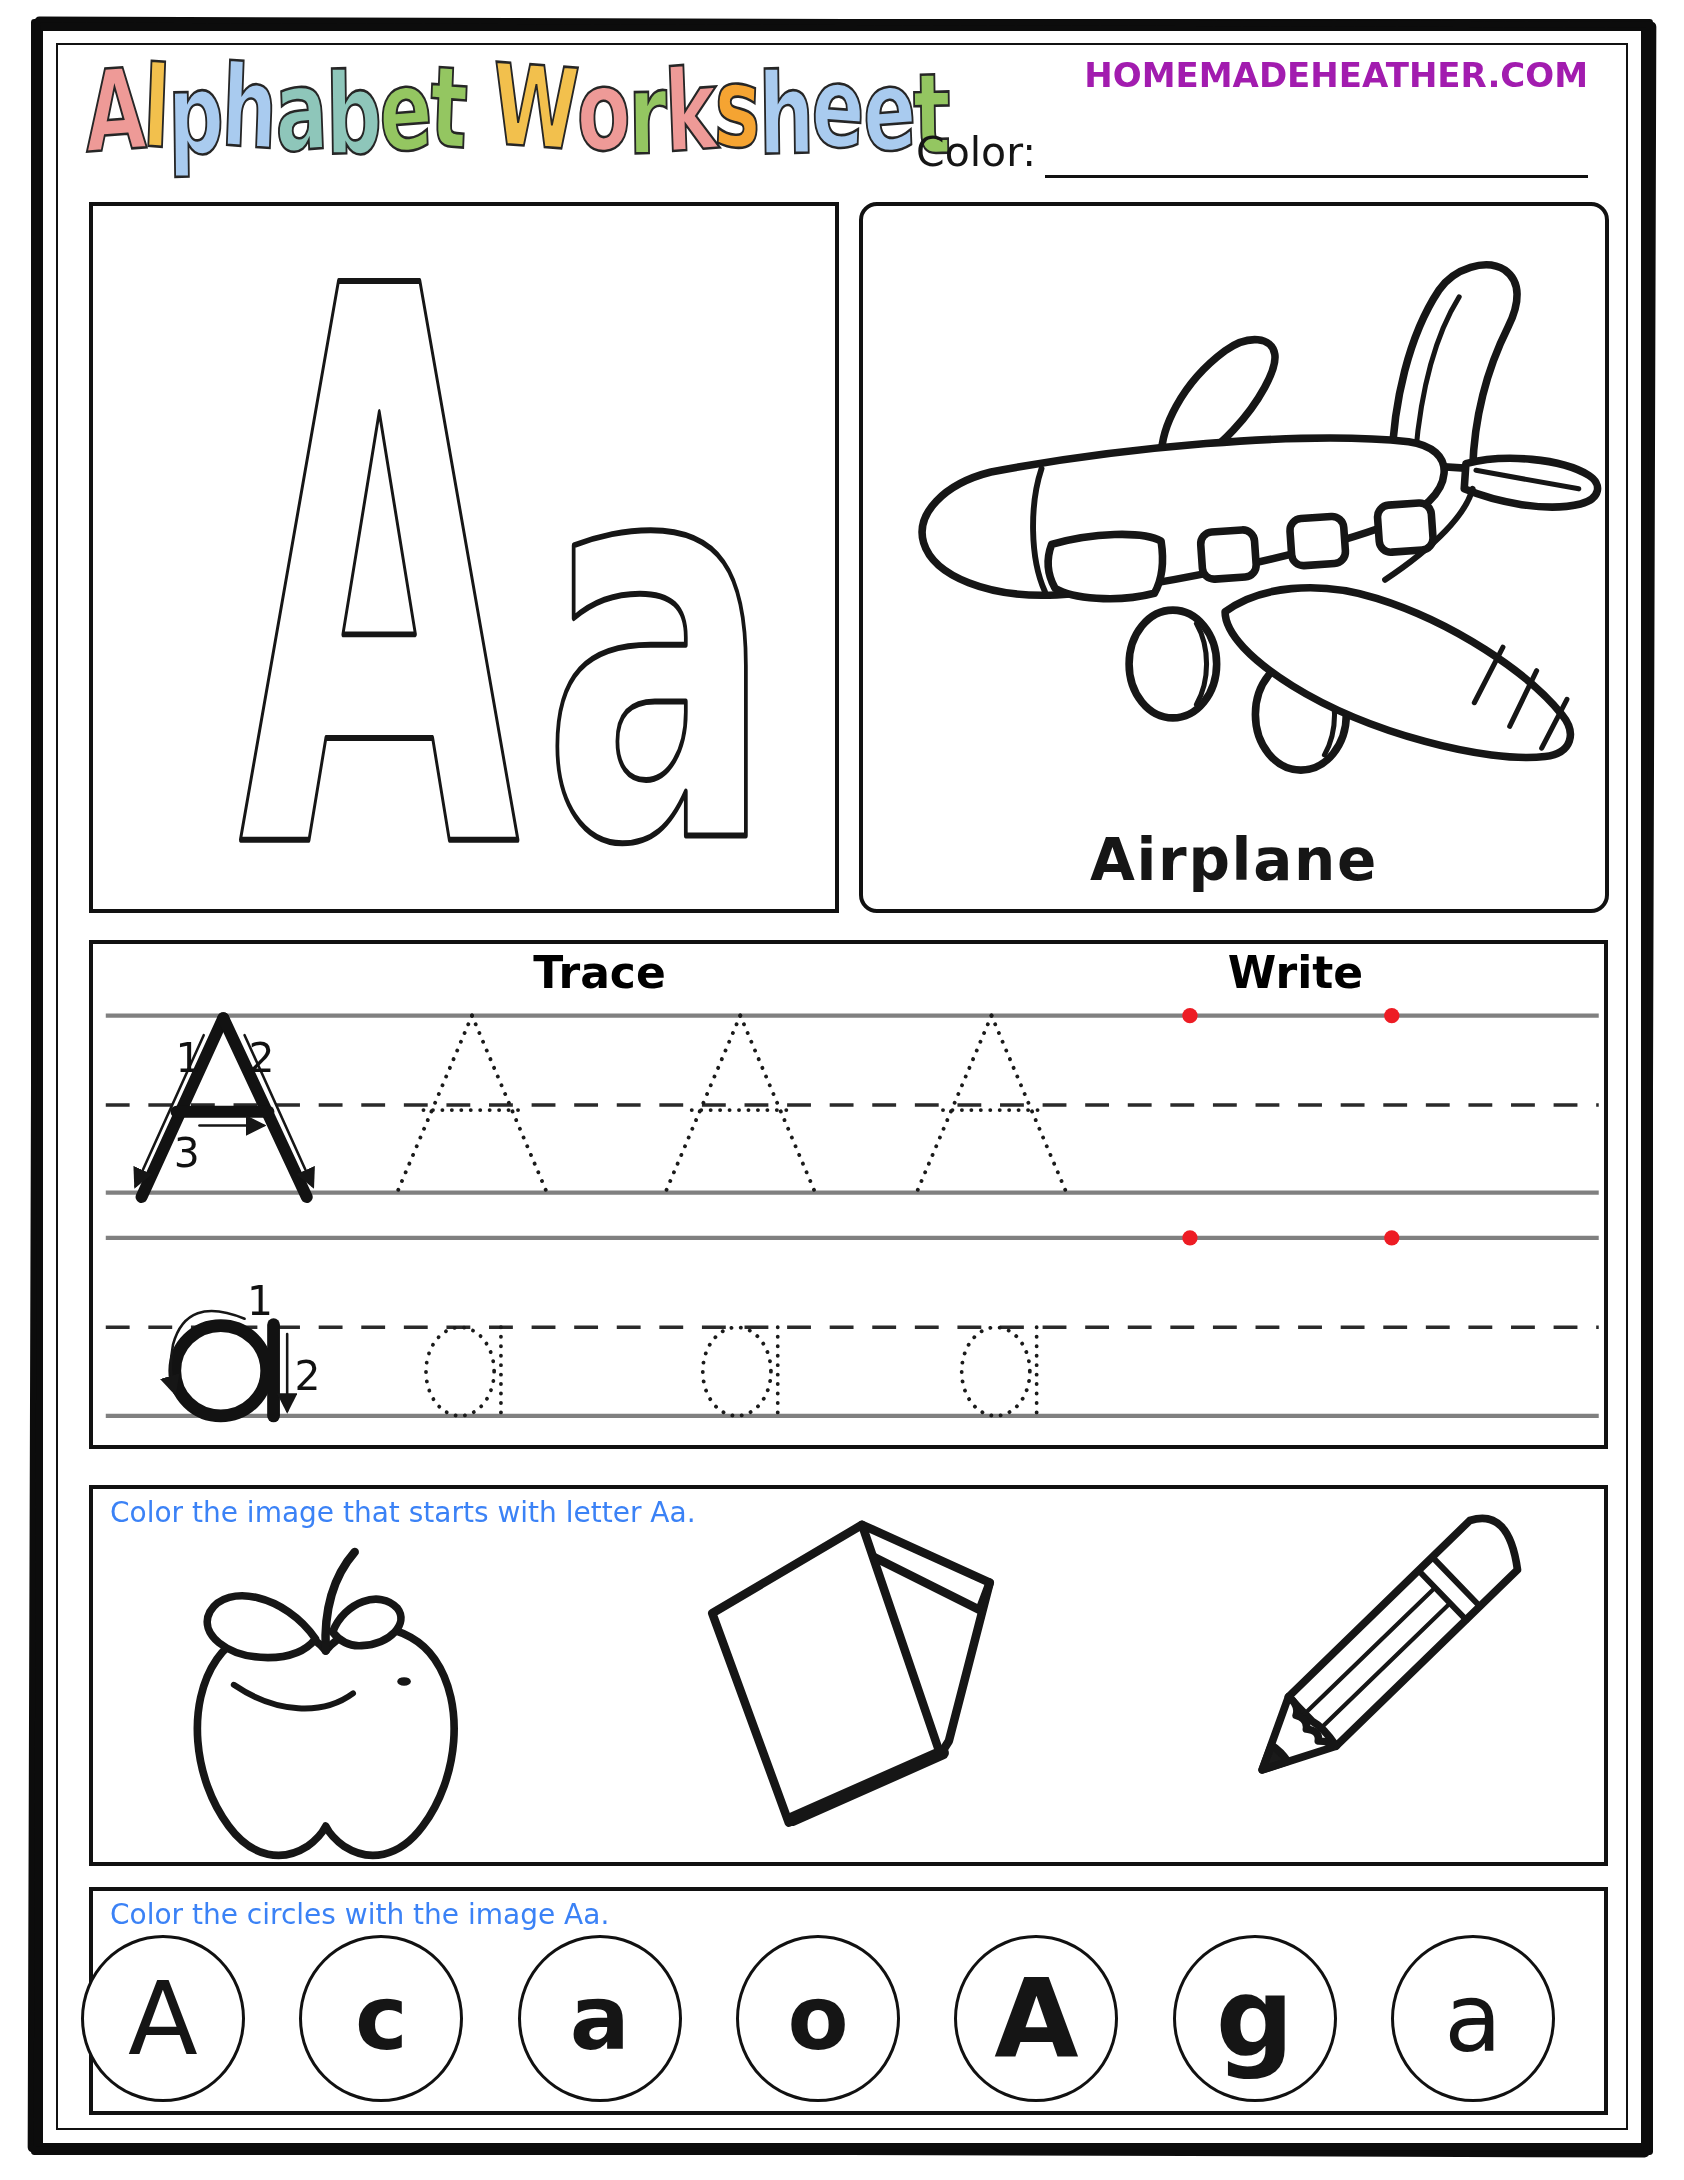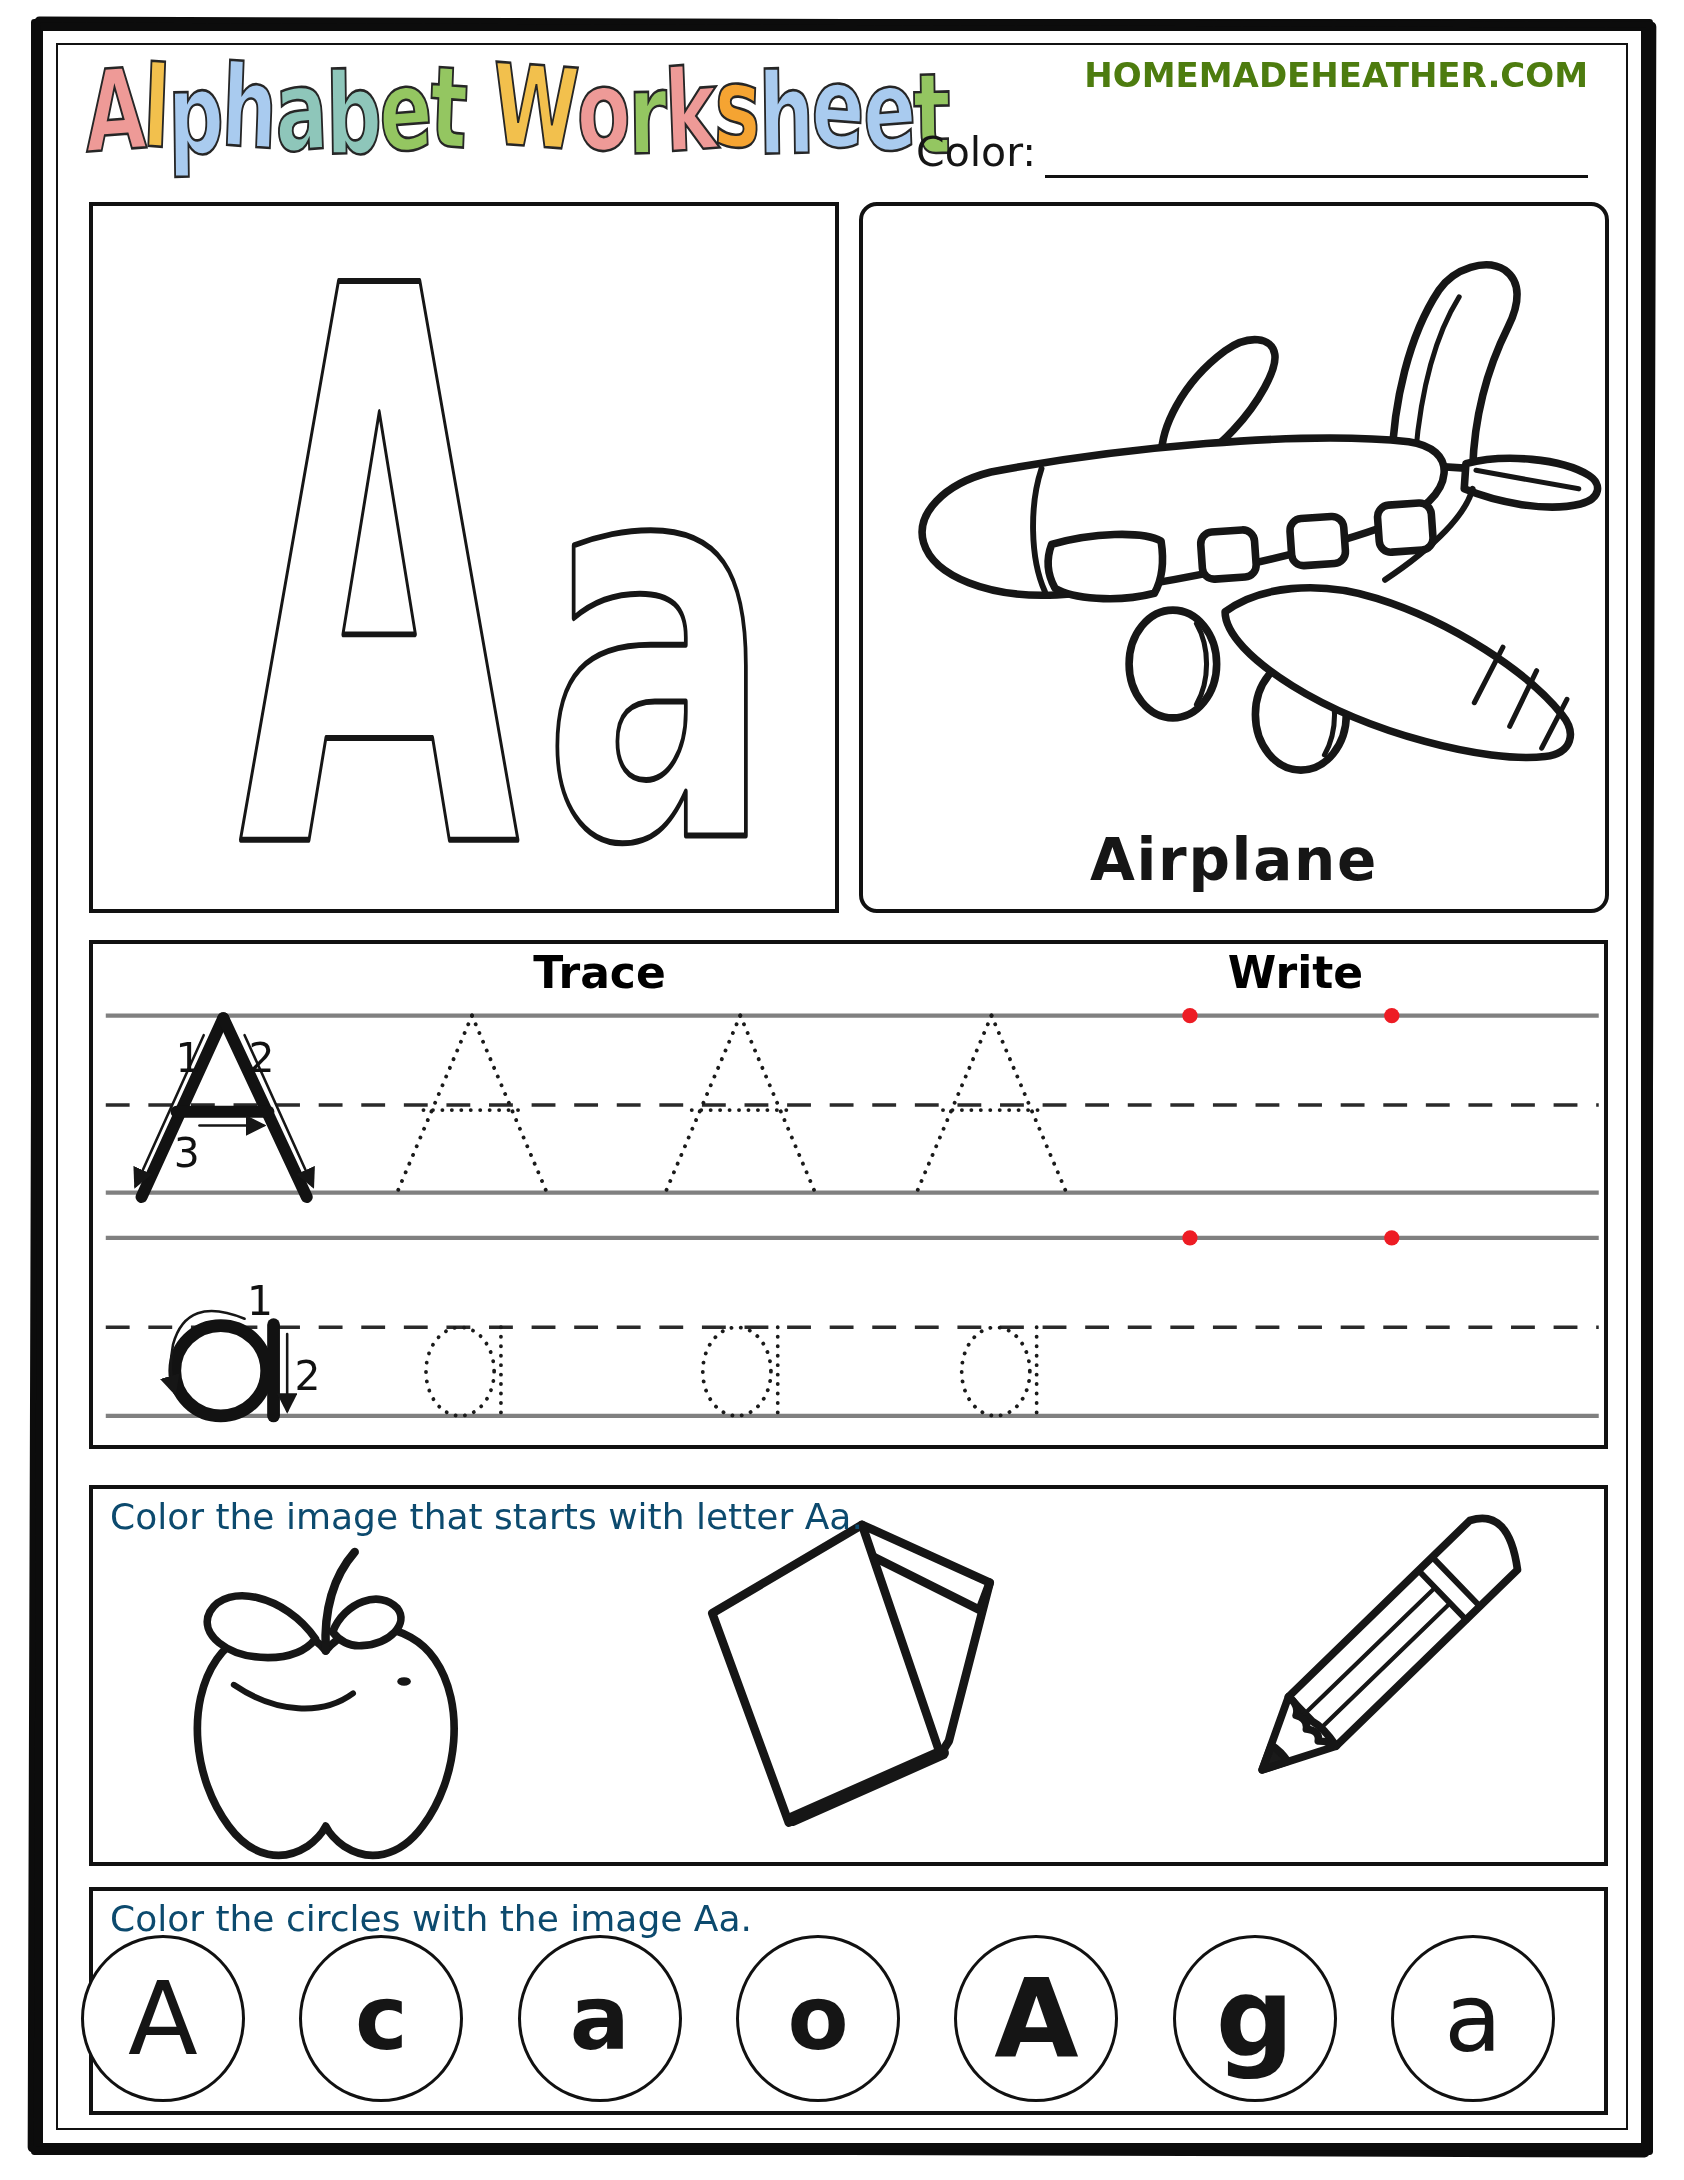--- a/index.html
+++ b/index.html
@@ -15,38 +15,38 @@
   
   .title{position:absolute;left:85px;top:53px;white-space:nowrap;
         transform:scaleX(.70);transform-origin:left top;line-height:1;}
   .title span{display:inline-block;font-size:112px;font-weight:bold;
         -webkit-text-stroke:2.6px #262626;letter-spacing:-3.4px;}
   .title span:nth-child(odd){transform:rotate(-3deg) translateY(1.7px);}
   .title span:nth-child(even){transform:rotate(3deg) translateY(-1.7px);}
   .title span:nth-child(3n){transform:rotate(-1deg) translateY(5.1px);}
   .title .sp{width:39px;}
   .site{position:absolute;right:97px;top:55px;font-size:34px;font-weight:bold;
-        letter-spacing:0px;color:#4d7c0f;}
+        letter-spacing:0px;color:#a21caf;}
   .name-label{position:absolute;left:916px;top:128px;font-size:41px;color:#151515;}
   .name-line{position:absolute;left:1045px;top:175px;width:543px;height:0;
         border-top:3.4px solid #111;}
   
   .box{position:absolute;border:4.3px solid #111;background:#fff;box-sizing:border-box;}
   .box-aa{left:89px;top:202px;width:750px;height:711px;}
   .box-pic{left:859px;top:202px;width:750px;height:711px;border-radius:18px;}
   .box-trace{left:89px;top:940px;width:1519px;height:509px;}
   .box-image-task{left:89px;top:1485px;width:1519px;height:381px;}
   .box-circle-task{left:89px;top:1887px;width:1519px;height:228px;}
   .pic-caption{position:absolute;left:0;right:0;bottom:15.3px;text-align:center;
         font-size:58px;font-weight:bold;color:#161616;letter-spacing:1.7px;}
   .practice-head{position:absolute;top:3.4px;width:341px;text-align:center;
         font-size:44px;font-weight:bold;color:#000000;}
   .head-trace{left:336px;}
   .head-write{left:1032px;text-align:center;}
-  .task-caption{position:absolute;left:17px;top:6.8px;font-size:36px;color:#0c4a6e;}
+  .task-caption{position:absolute;left:17px;top:6.8px;font-size:28px;color:#3b82f6;}
   
   .circles-row{position:absolute;left:81px;top:1935px;width:1474px;display:flex;
         justify-content:space-between;}
   .circle{width:164px;height:167px;border:3.4px solid #111;border-radius:50%;background:#fff;
         display:flex;align-items:center;justify-content:center;box-sizing:border-box;}
   .circle-letter{font-size:89px;font-weight:bold;color:#151515;line-height:1;}
   .circle:nth-child(1) .circle-letter{font-weight:normal;font-size:102px;}
   .circle:nth-child(5) .circle-letter{font-size:109px;}
   .circle:nth-child(6) .circle-letter{font-size:109px;}
   .circle:nth-child(7) .circle-letter{font-weight:normal;font-size:94px;}

